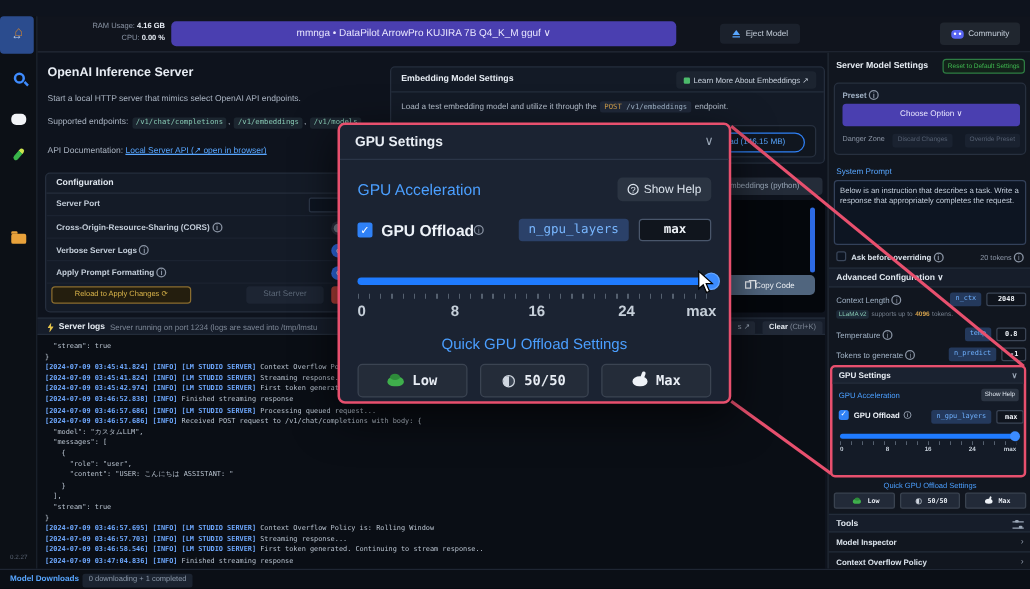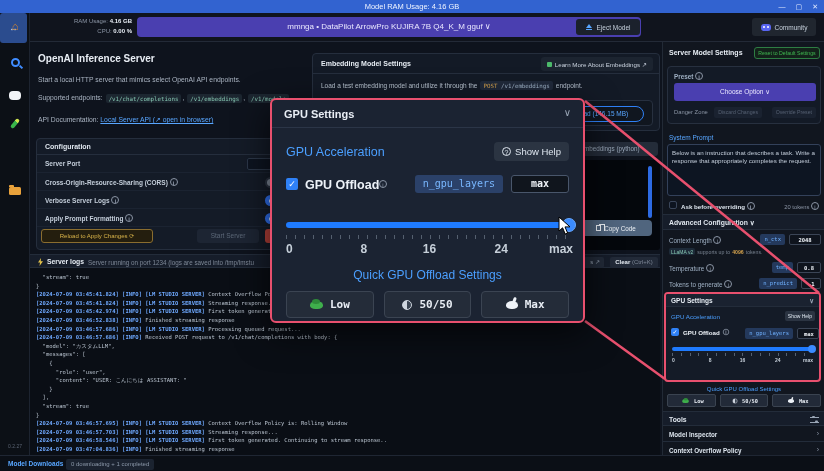--- a/index.html
+++ b/index.html
@@ -10,21 +10,21 @@
 
   
   #titlebar { left:0; top:0; width:824px; height:13px; background:#3263d0; color:#eef3ff; font-size:7.5px; line-height:13px; text-align:center; }
   .win-controls { position:absolute; right:6px; top:0; height:13px; display:flex; gap:10px; align-items:center; color:#dfe8ff; font-size:7px; }
   .win-controls span { cursor:default; }
 
   
   #header { left:0; top:13px; width:824px; height:29px; background:#10141d; border-bottom:1px solid #232a37; }
   #stats { position:absolute; left:60px; top:3px; width:72px; font-size:6px; color:#8b95a5; text-align:right; line-height:10px; }
   #stats b { color:#e8eef6; }
-  #model-btn { position:absolute; left:137px; top:4px; width:504px; height:20px; background:#4a3fb0; border-radius:4px; color:#e9e7ff; font-size:8px; line-height:20px; text-align:center; cursor:pointer; }
+  #model-btn { position:absolute; left:137px; top:4px; width:404px; height:20px; background:#4a3fb0; border-radius:4px; color:#e9e7ff; font-size:8px; line-height:20px; text-align:center; cursor:pointer; }
   .chip-btn { position:absolute; background:#1b212c; border-radius:3px; color:#c6d0dc; font-size:6.5px; display:flex; align-items:center; justify-content:center; gap:4px; cursor:pointer; }
   #eject-btn { left:576px; top:6px; width:64px; height:16px; }
   .eject-glyph { width:7px; height:7px; position:relative; }
   .eject-glyph i { position:absolute; left:0.5px; top:0; border-left:3px solid transparent; border-right:3px solid transparent; border-bottom:4px solid #58a6ff; }
   .eject-glyph b { position:absolute; left:0.5px; bottom:0.5px; width:6px; height:1.5px; background:#58a6ff; }
   #community-btn { left:752px; top:5px; width:64px; height:18px; background:#20262f; }
   .discord-glyph { width:10px; height:7px; border-radius:3px; background:#5865F2; position:relative; }
   .discord-glyph::after { content:""; position:absolute; left:2px; top:2.5px; width:2px; height:2px; background:#fff; border-radius:50%; box-shadow:4px 0 0 #fff; }
 
   
@@ -194,28 +194,20 @@
   .rabbit-glyph::before { content:""; position:absolute; left:7px; top:-4px; width:2.5px; height:6px; background:#eef2f7; border-radius:2px; transform:rotate(20deg); }
   .rabbit-glyph.sm { transform:scale(0.5); }
 
   #cursor { position:absolute; left:558px; top:216px; z-index:70; }
 </style>
 </head>
 <body>
 
 <div id="app">
 
-  <div class="abs" id="titlebar">
-    <span>Model RAM Usage: 4.16 GB</span>
-    <span class="win-controls">
-      <span>—</span>
-      <span>▢</span>
-      <span>✕</span>
-    </span>
-  </div>
 
   <div class="abs" id="header">
     <div id="stats">
       <div><span>RAM Usage:</span> <b>4.16 GB</b></div>
       <div><span>CPU:</span> <b>0.00 %</b></div>
     </div>
     <div id="model-btn">mmnga • DataPilot ArrowPro KUJIRA 7B Q4_K_M gguf ∨</div>
     <div class="chip-btn" id="eject-btn">
       <span class="eject-glyph">
           <i></i>

